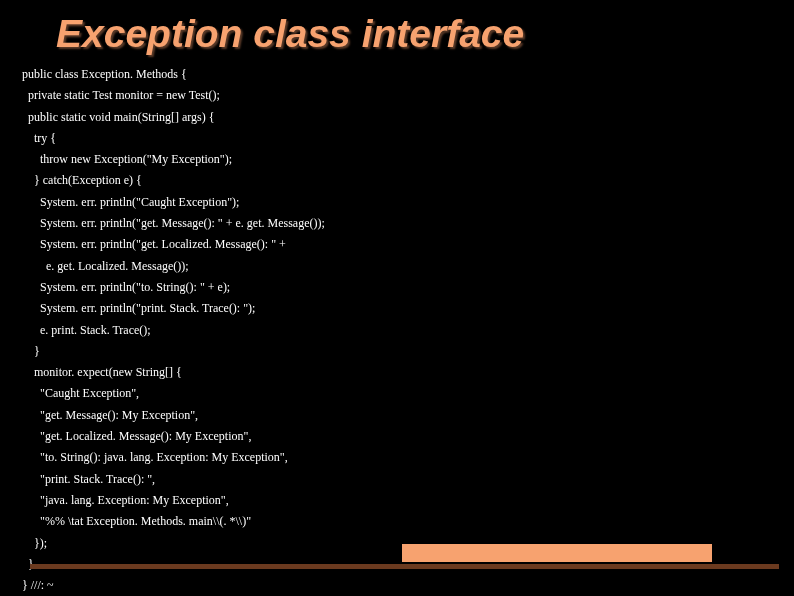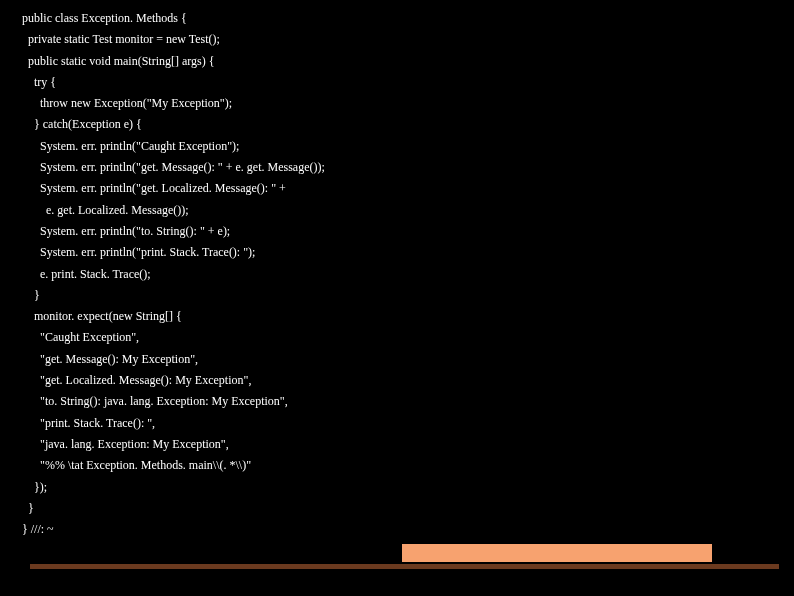--- a/index.html
+++ b/index.html
@@ -49,20 +49,21 @@
     right: 15px;
     left: 30px;
     height: 5px;
     background: #6b3a1f;
   }
 </style>
 </head>
 <body>
 
 <div class="slide">
+  <div class="title">Exception class interface</div>
   <div class="code-block">public class Exception. Methods {
   private static Test monitor = new Test();
   public static void main(String[] args) {
     try {
       throw new Exception("My Exception");
     } catch(Exception e) {
       System. err. println("Caught Exception");
       System. err. println("get. Message(): " + e. get. Message());
       System. err. println("get. Localized. Message(): " +
         e. get. Localized. Message());

